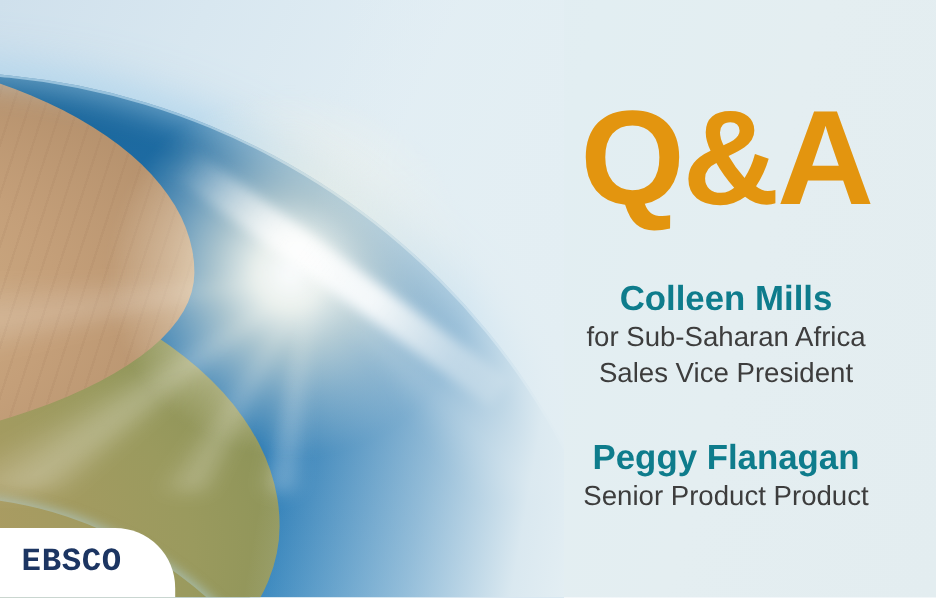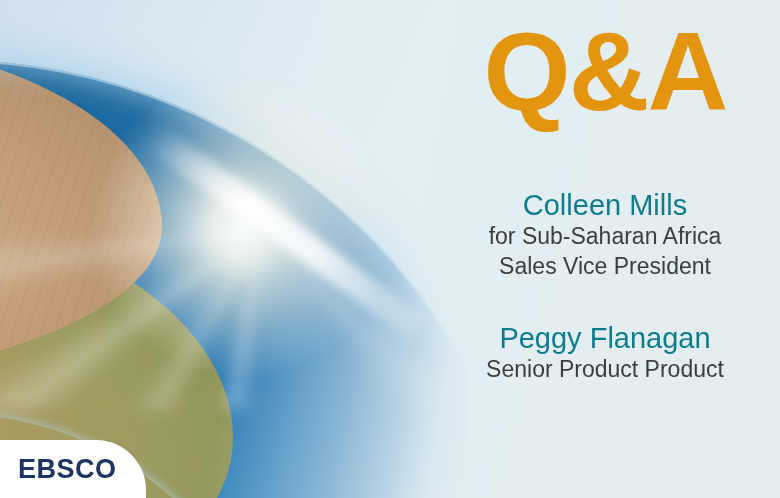--- a/index.html
+++ b/index.html
@@ -228,34 +228,35 @@
     left: 430px;
     top: 0;
     width: 350px;
     height: 498px;
     display: flex;
     flex-direction: column;
     align-items: center;
     text-align: center;
   }
   .qa {
-    margin: 16px;
+    margin: 0;
     font-size: 112px;
     line-height: 1;
     font-weight: 700;
     letter-spacing: -2px;
     color: #e3950f;
+    padding-top: 76px;
     text-align: center;
   }
   .speaker-block { width: 100%; }
   .speaker-name {
     margin: 0;
     font-size: 29px;
     line-height: 1.18;
-    font-weight: 400;
+    font-weight: 700;
     color: #0e7c8c;
   }
   .speaker-title {
     margin: 0;
     font-size: 23px;
     line-height: 1.28;
     font-weight: 400;
     color: #3d3d3d;
   }
   .sp1 { margin-top: 44px; }
@@ -267,21 +268,21 @@
     left: 0;
     bottom: 0;
     width: 146px;
     height: 58px;
     background: #ffffff;
     border-top-right-radius: 50px;
     display: flex;
     align-items: center;
   }
   .logo-text {
-    font-family: Liberation Sans, sans-serif;
+    font-family: Liberation Mono, monospace;
     font-weight: 700;
     font-size: 27px;
     letter-spacing: 0.5px;
     color: #1c3562;
     padding-left: 18px;
   }
 </style>
 </head>
 <body>
 

